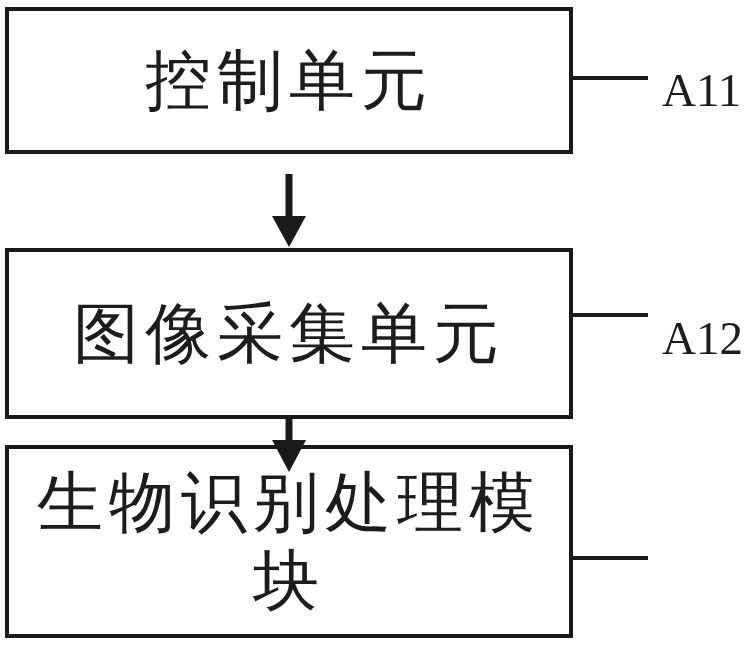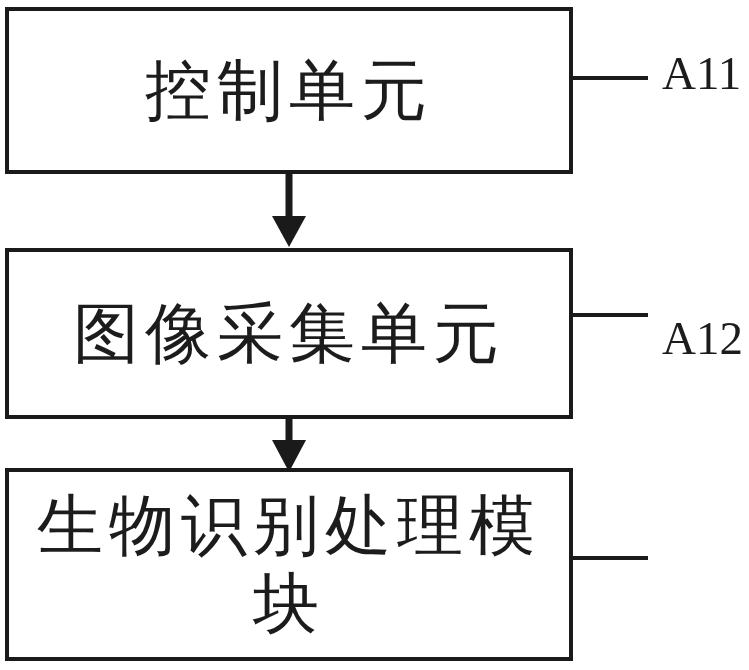--- a/index.html
+++ b/index.html
@@ -38,23 +38,23 @@
     font-family: "DejaVu Sans", "Liberation Sans", sans-serif;
     font-size: 66px;
     line-height: 1.18;
     letter-spacing: 6px;
     color: #1c1c1c;
     white-space: pre-line;
     padding: 0 6px;
     font-weight: 400;
   }
 
-  #box-control       { left: 5px;  top: 7px;   width: 568px; height: 167px; }
+  #box-control       { left: 5px;  top: 7px;   width: 568px; height: 147px; }
   #box-image-capture { left: 5px;  top: 248px; width: 568px; height: 171px; }
-  #box-bio-module    { left: 5px;  top: 468px; width: 568px; height: 193px; }
+  #box-bio-module    { left: 5px;  top: 445px; width: 568px; height: 193px; }
 
   
   .connector {
     position: absolute;
     left: 0;
     top: 0;
     pointer-events: none;
   }
 
   
@@ -67,21 +67,21 @@
     position: absolute;
     font-family: "Liberation Serif", "DejaVu Serif", serif;
     font-size: 47px;
     color: #1c1c1c;
     line-height: 1;
     white-space: nowrap;
     letter-spacing: 0px;
   }
 
   #leader-a11 { left: 572px; top: 76px;  width: 76px; }
-  #label-a11  { left: 662px; top: 50px; }
+  #label-a11  { left: 662px; top: 67px; }
 
   #leader-a12 { left: 572px; top: 313px; width: 76px; }
   #label-a12  { left: 662px; top: 287px; margin-top: 28px; }
 
   #leader-a13 { left: 572px; top: 556px; width: 76px; }
   #label-a13  { left: 662px; top: 530px; }
 </style>
 </head>
 <body>
 

